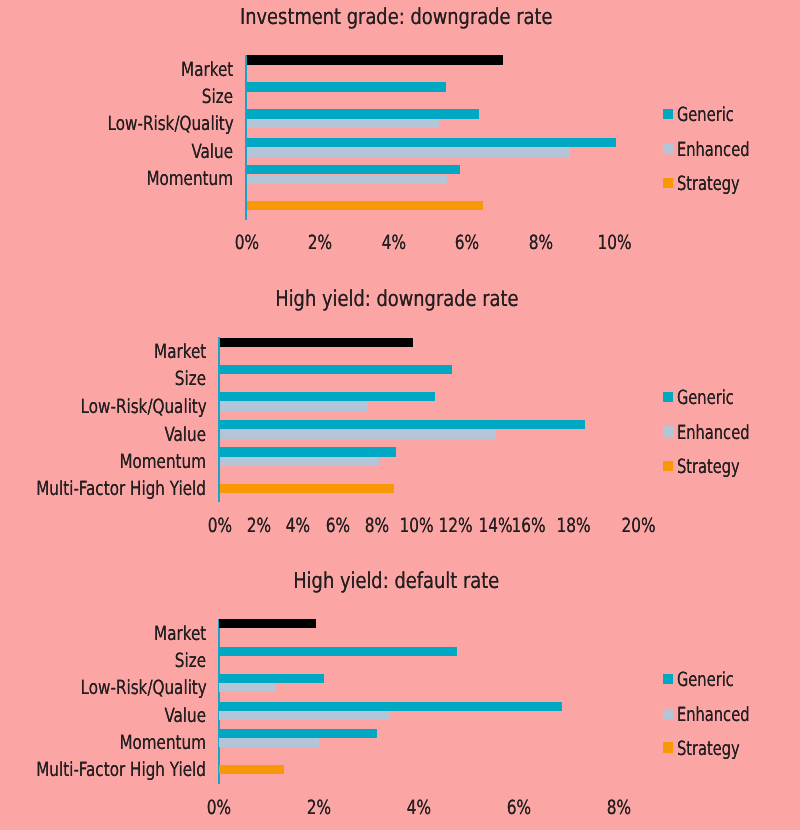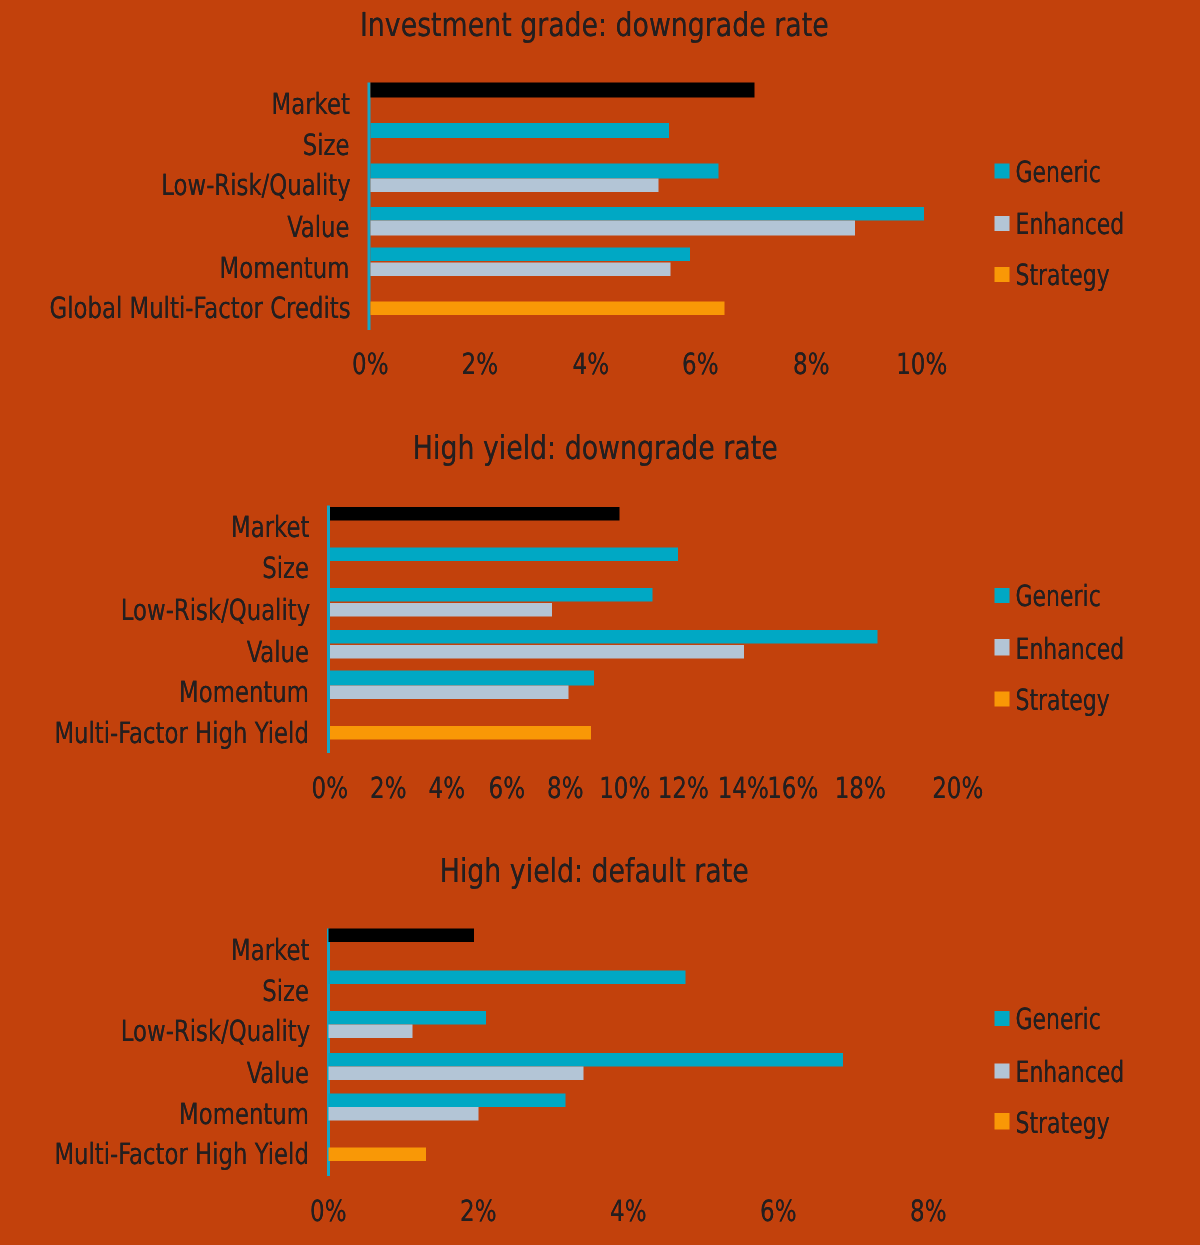--- a/index.html
+++ b/index.html
@@ -1,19 +1,19 @@
 <!DOCTYPE html>
 <html><head>
 <meta charset="utf-8">
 <style>
   html,body{margin:0;padding:0;background:#ffffff;}
   body{width:800px;height:830px;
        font-family:"DejaVu Sans","Liberation Sans",sans-serif;font-stretch:condensed;
        -webkit-font-smoothing:antialiased;text-rendering:geometricPrecision;}
-  .page{position:relative;width:800px;height:830px;overflow:hidden;background:#c2410c;}
+  .page{position:relative;width:800px;height:830px;overflow:hidden;background:#fca5a5;}
   .panel{position:absolute;left:0;top:0;width:800px;height:830px;}
   .chart-title{position:absolute;width:800px;text-align:center;color:#231f20;
     font-size:22px;line-height:22px;white-space:nowrap;}
   .chart-title > span{display:inline-block;transform:scaleX(.902) translateZ(0);transform-origin:50% 50%;}
   .cat-label{position:absolute;color:#231f20;font-size:19.5px;line-height:19.5px;
     white-space:nowrap;text-align:right;}
   .cat-label > span{display:inline-block;transform:scaleX(.866) translateZ(0);transform-origin:100% 50%;}
   .chart-title > span,.cat-label > span,.tick-label > span,.legend-label > span{
     text-shadow:0 0 0.35px #231f20;}
   .bar{position:absolute;}
@@ -39,21 +39,20 @@
     <div class="bar" style="left: 246.8px; top: 164.9px; height: 9.3px; width: 213.3px; background: rgb(0, 168, 196);"></div>
     <div class="bar" style="left: 246.8px; top: 119.1px; height: 9.3px; width: 192.18px; background: rgb(179, 197, 214);"></div>
     <div class="bar" style="left: 246.8px; top: 147.3px; height: 9.3px; width: 322.99px; background: rgb(179, 197, 214);"></div>
     <div class="bar" style="left: 246.8px; top: 174.6px; height: 9.3px; width: 200.26px; background: rgb(179, 197, 214);"></div>
     <div class="bar" style="left: 246.8px; top: 201.2px; height: 9.3px; width: 236.27px; background: rgb(249, 152, 6);"></div>
     <div class="cat-label" style="right:566.70px;top:59.95px"><span>Market</span></div>
     <div class="cat-label" style="right:566.70px;top:86.85px"><span>Size</span></div>
     <div class="cat-label" style="right:566.70px;top:113.95px"><span>Low-Risk/Quality</span></div>
     <div class="cat-label" style="right:566.70px;top:142.15px"><span>Value</span></div>
     <div class="cat-label" style="right:566.70px;top:169.45px"><span>Momentum</span></div>
-    <div class="cat-label" style="right:566.70px;top:196.05px"><span>Global Multi-Factor Credits</span></div>
     <div class="tick-label" style="left:206.80px;width:80px;top:232.90px"><span>0%</span></div>
     <div class="tick-label" style="left:280.29px;width:80px;top:232.90px"><span>2%</span></div>
     <div class="tick-label" style="left:353.78px;width:80px;top:232.90px"><span>4%</span></div>
     <div class="tick-label" style="left:427.27px;width:80px;top:232.90px"><span>6%</span></div>
     <div class="tick-label" style="left:500.76px;width:80px;top:232.90px"><span>8%</span></div>
     <div class="tick-label" style="left:574.25px;width:80px;top:232.90px"><span>10%</span></div>
     <div class="legend-swatch" style="left: 663.3px; top: 109px; background: rgb(0, 168, 196);"></div>
     <div class="legend-label" style="left:676.50px;top:105.20px"><span>Generic</span></div>
     <div class="legend-swatch" style="left: 663.3px; top: 143.9px; background: rgb(179, 197, 214);"></div>
     <div class="legend-label" style="left:676.50px;top:140.10px"><span>Enhanced</span></div>

